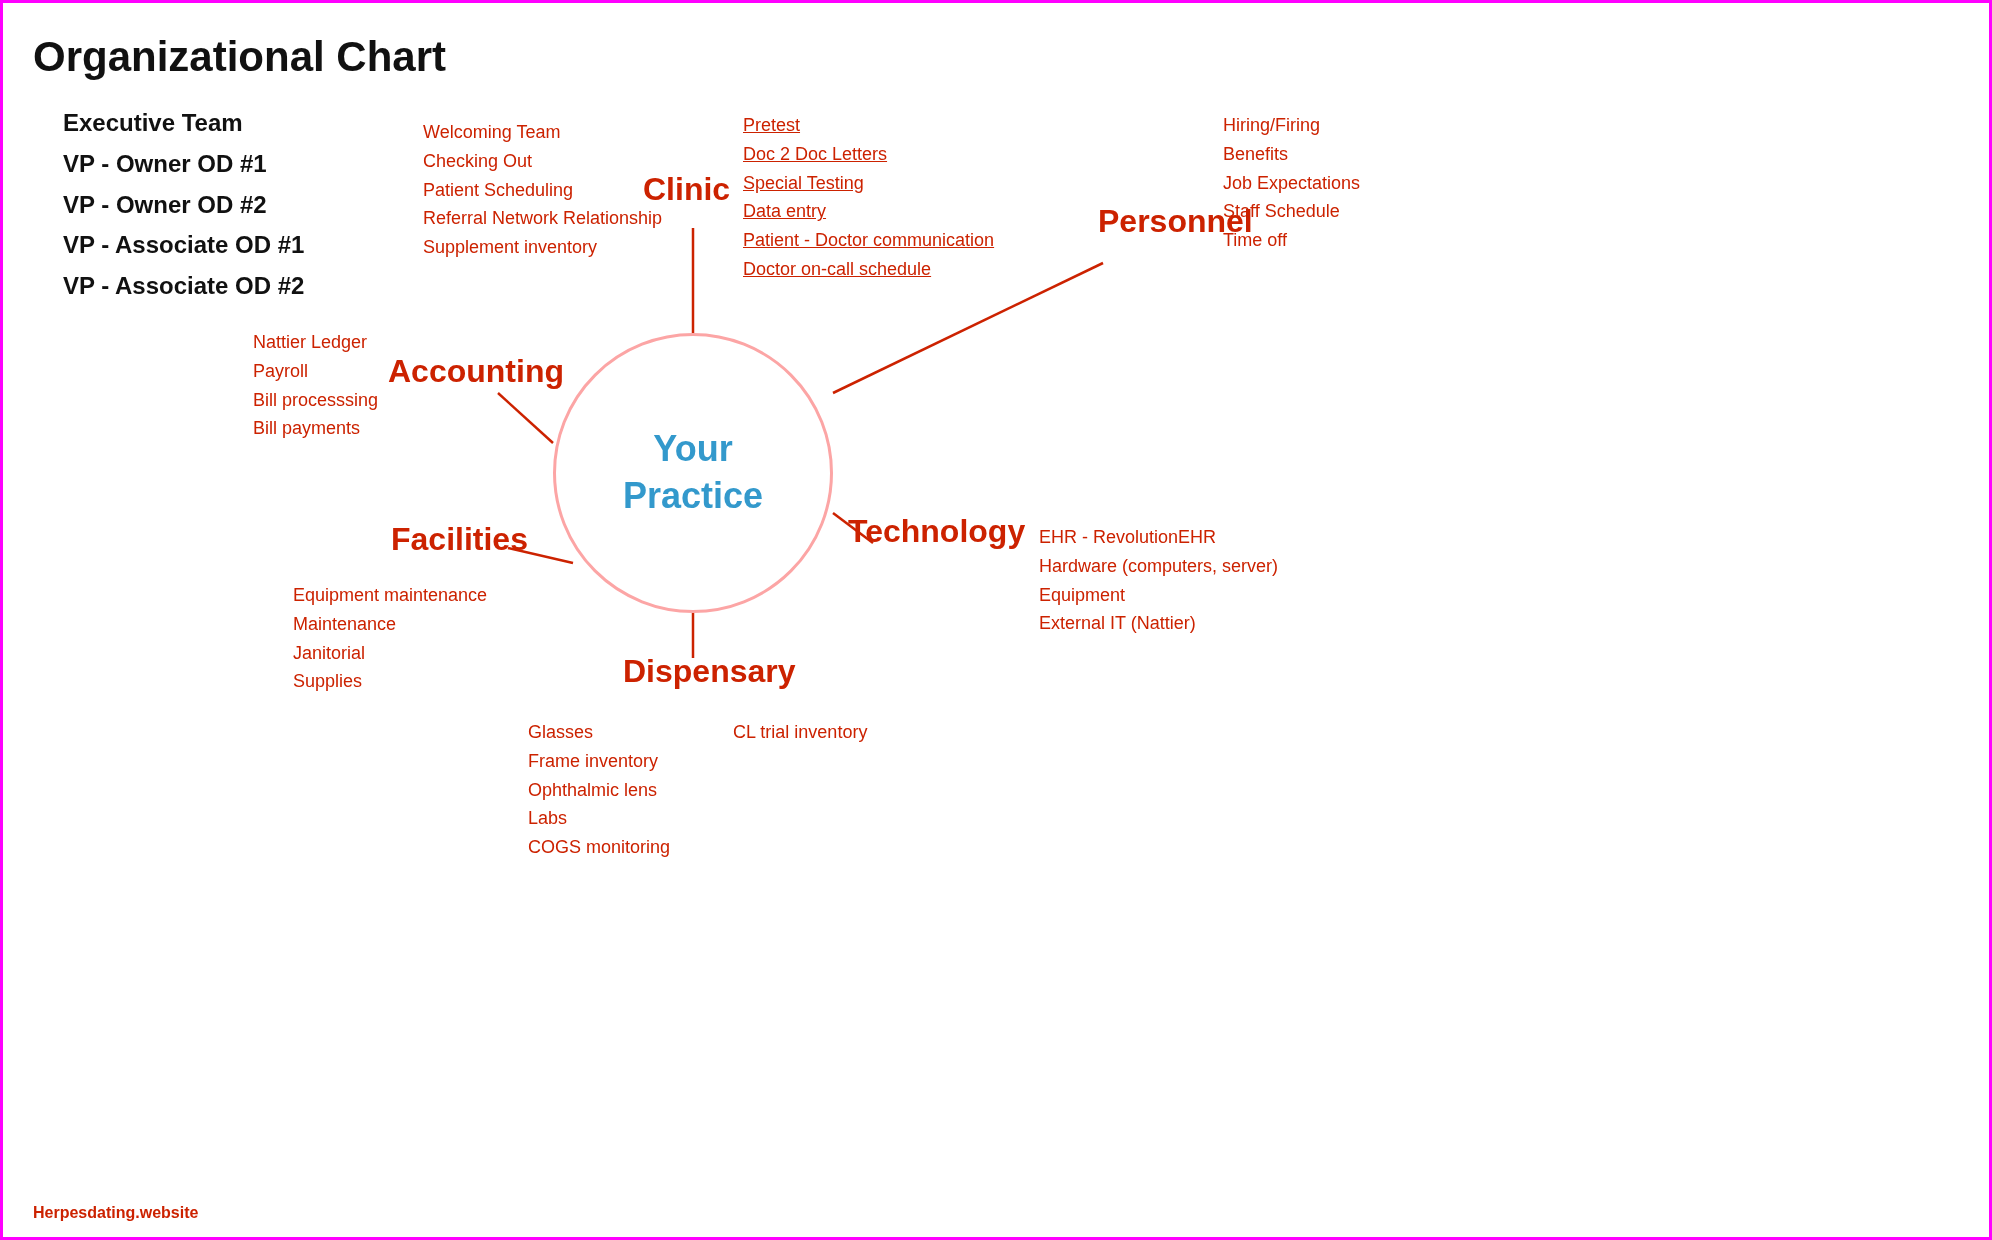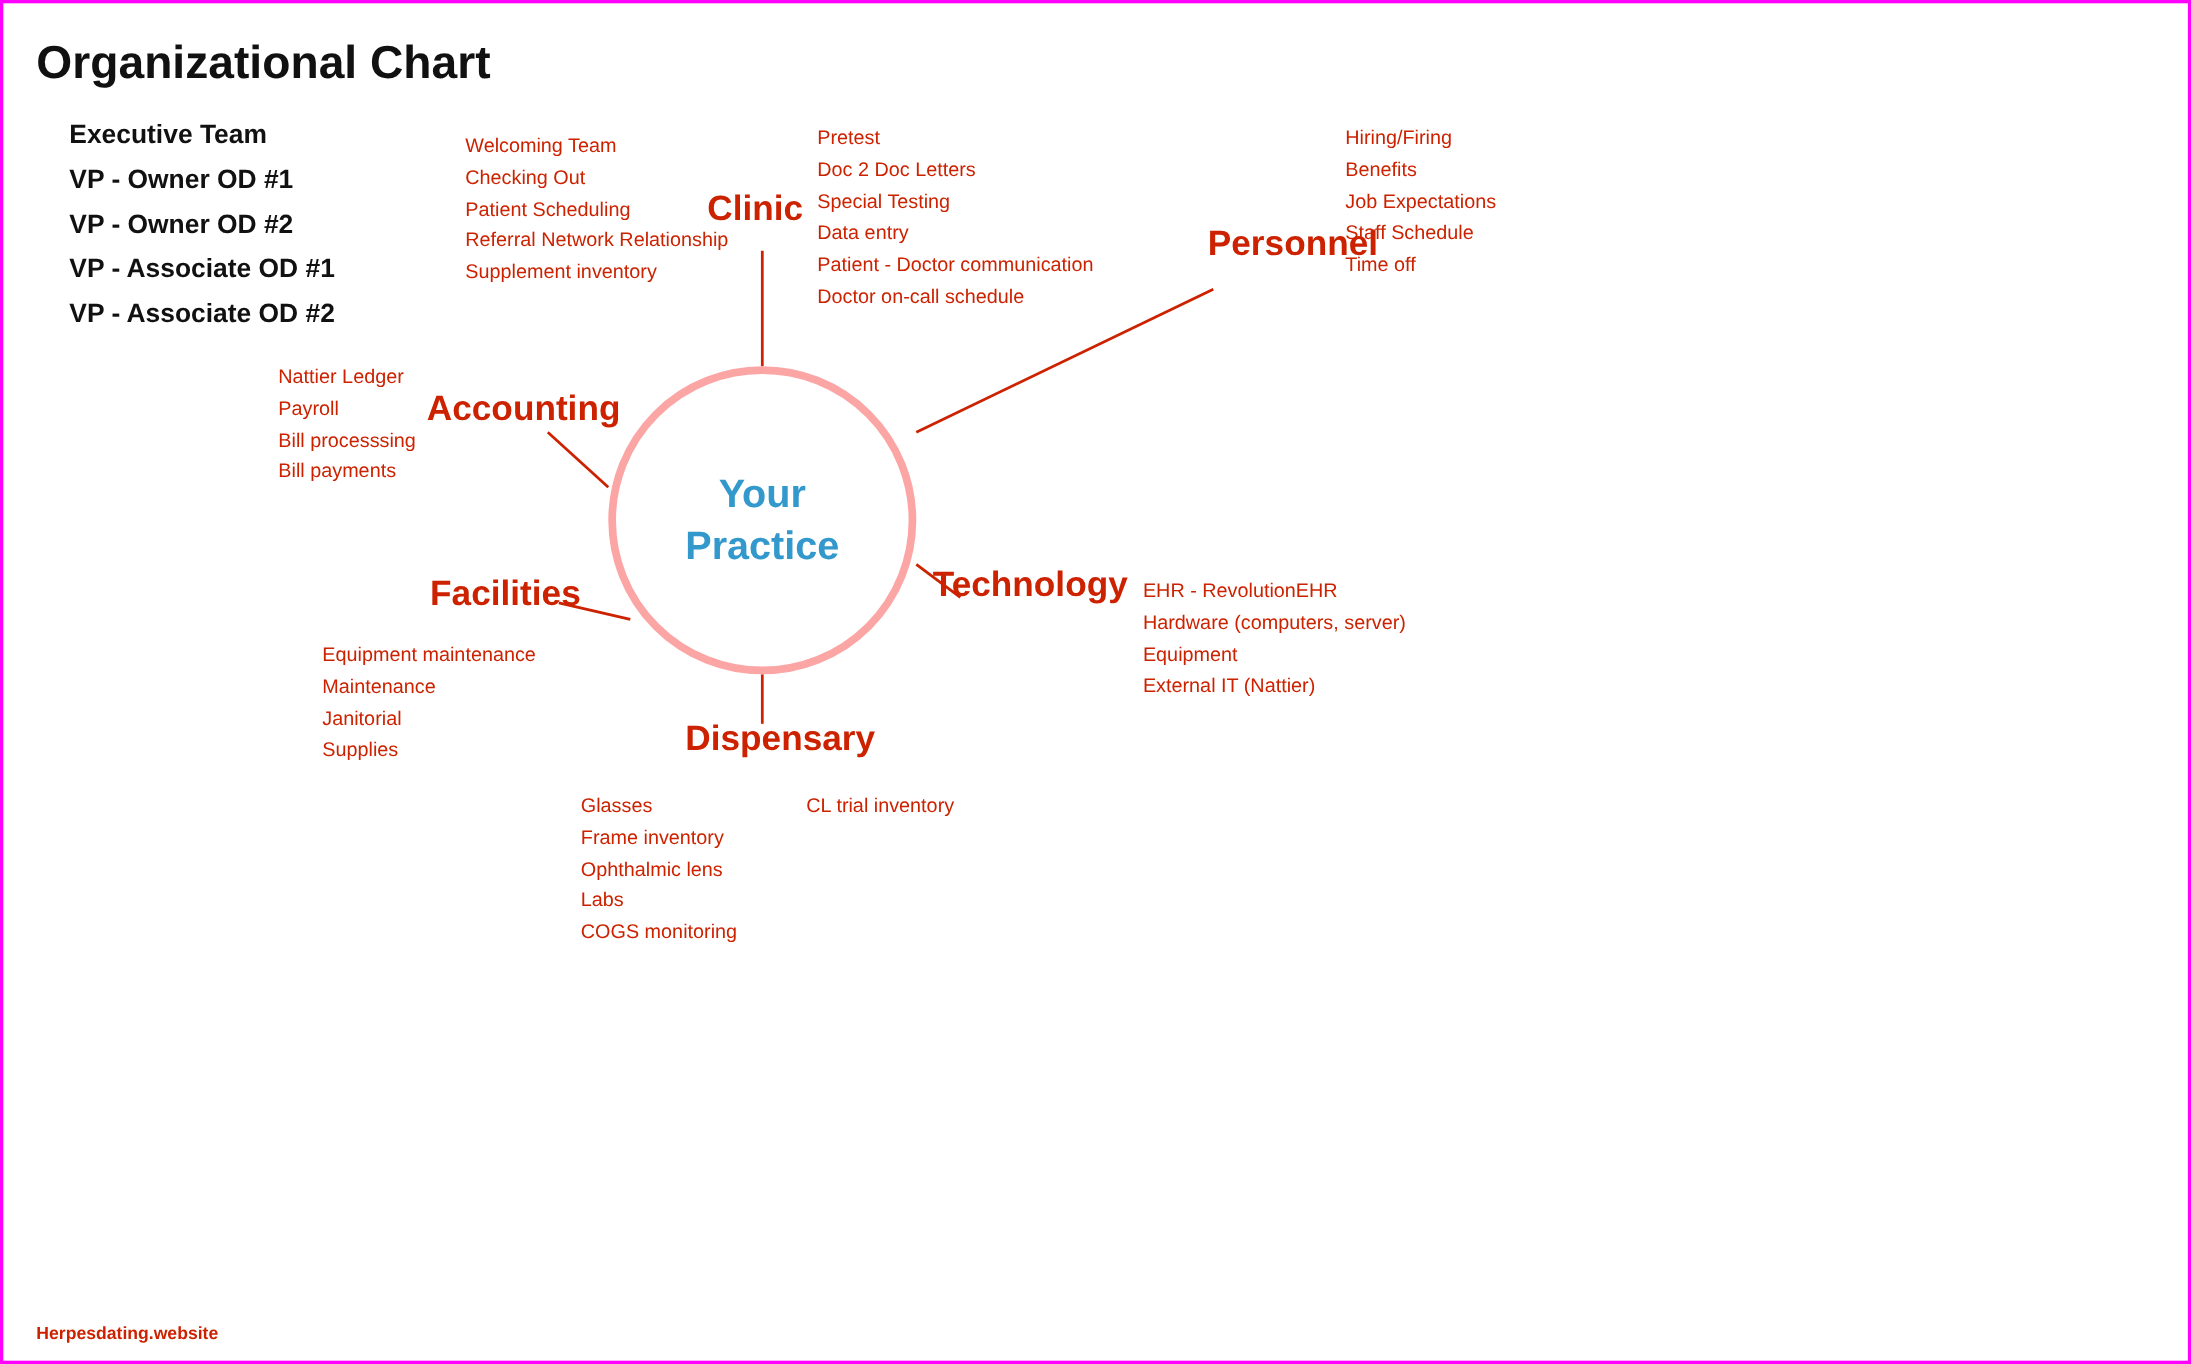--- a/index.html
+++ b/index.html
@@ -44,21 +44,21 @@
       font-size: 18px;
       color: #cc2200;
       line-height: 1.6;
     }
 
     .center-circle {
       position: absolute;
       width: 280px;
       height: 280px;
       border-radius: 50%;
-      border: 7px solid #fca5a5;
+      border: 3px solid #fca5a5;
       display: flex;
       align-items: center;
       justify-content: center;
       text-align: center;
       left: 550px;
       top: 330px;
     }
 
     .center-circle-text {
       font-size: 36px;
@@ -122,21 +122,21 @@
 <div class="node-label" style="left:640px; top:168px;text-align:center;">Clinic</div>
 
 <div class="sub-items" style="left:420px; top:115px;">
   <div>Welcoming Team</div>
   <div>Checking Out</div>
   <div>Patient Scheduling</div>
   <div>Referral Network Relationship</div>
   <div>Supplement inventory</div>
 </div>
 
-<div class="sub-items" style="left:740px; top:108px;">
+<div class="sub-items" style="left:740px; top:108px;text-decoration:underline;">
   <div>Pretest</div>
   <div>Doc 2 Doc Letters</div>
   <div>Special Testing</div>
   <div>Data entry</div>
   <div>Patient - Doctor communication</div>
   <div>Doctor on-call schedule</div>
 </div>
 
 <div class="node-label" style="left:1095px; top:200px;">Personnel</div>
 

